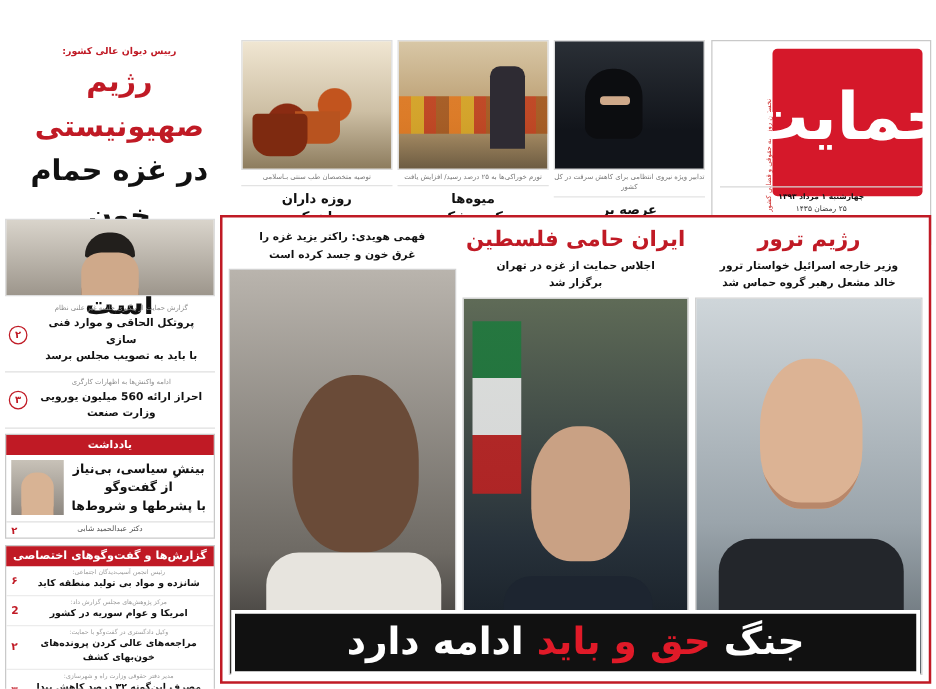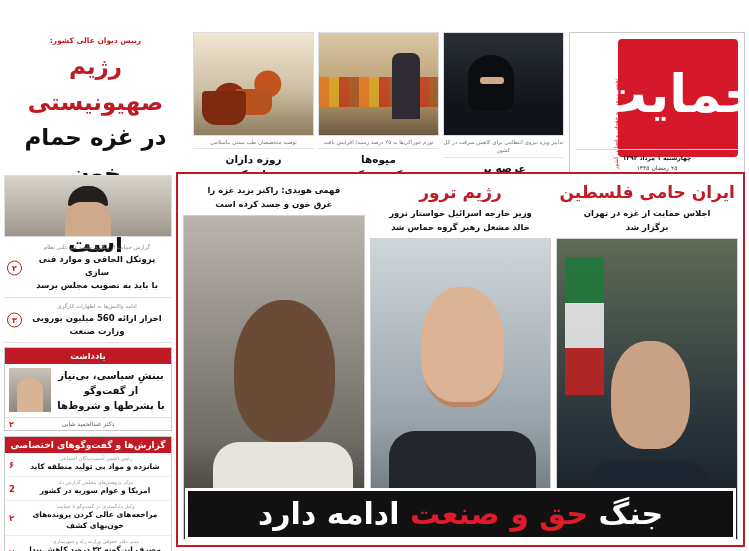--- a/index.html
+++ b/index.html
@@ -597,40 +597,40 @@
       <div class="card">
         <div class="card-head">
           <div class="card-sub" style="white-space:pre-line">فهمی هویدی: راکتر یزید غزه را
 غرق خون و جسد کرده است</div>
         </div>
         <div class="card-photo p-elder"></div>
       </div>
 
       <div class="card">
         <div class="card-head">
-          <div class="card-title">رژیم ترور</div>
-          <div class="card-sub" style="white-space:pre-line">وزیر خارجه اسرائیل خواستار ترور
-خالد مشعل رهبر گروه حماس شد</div>
-        </div>
-        <div class="card-photo p-suit"></div>
-      </div>
-
-      <div class="card">
-        <div class="card-head">
           <div class="card-title">ایران حامی فلسطین</div>
           <div class="card-sub" style="white-space:pre-line">اجلاس حمایت از غزه در تهران
 برگزار شد</div>
         </div>
         <div class="card-photo p-speaker">
           <div class="flagL"></div>
         </div>
       </div>
 
+      <div class="card">
+        <div class="card-head">
+          <div class="card-title">رژیم ترور</div>
+          <div class="card-sub" style="white-space:pre-line">وزیر خارجه اسرائیل خواستار ترور
+خالد مشعل رهبر گروه حماس شد</div>
+        </div>
+        <div class="card-photo p-suit"></div>
+      </div>
+
     </div>
 
     <div class="banner">
       <div class="banner-text">
-        <span>جنگ </span><span class="red">حق و صنعت</span><span> ادامه دارد</span>
+        <span>جنگ </span><span class="red">حق و باید</span><span> ادامه دارد</span>
       </div>
     </div>
   </div>
 
 </div>
 
 </body></html>

